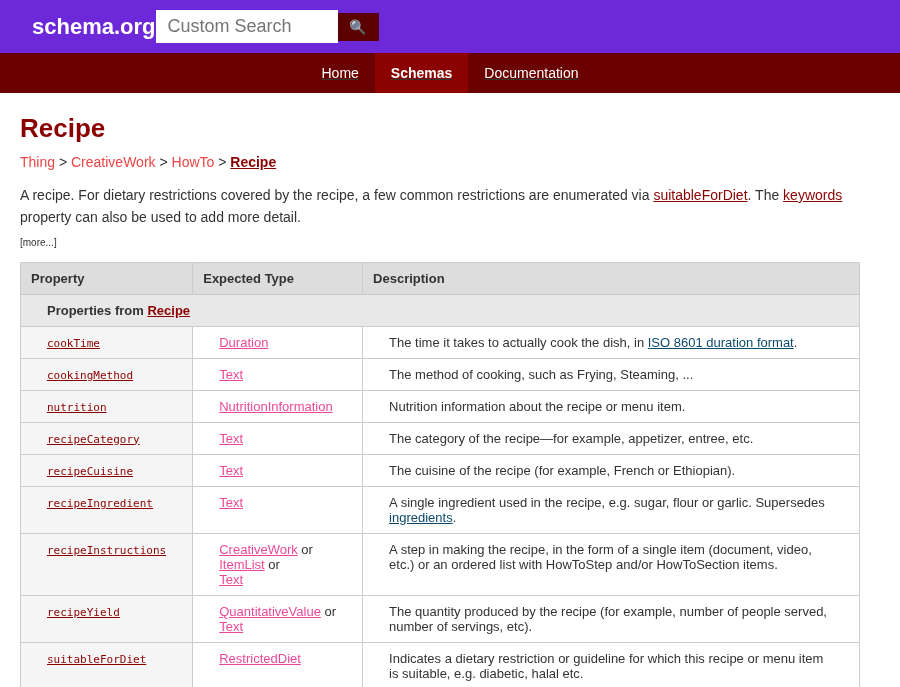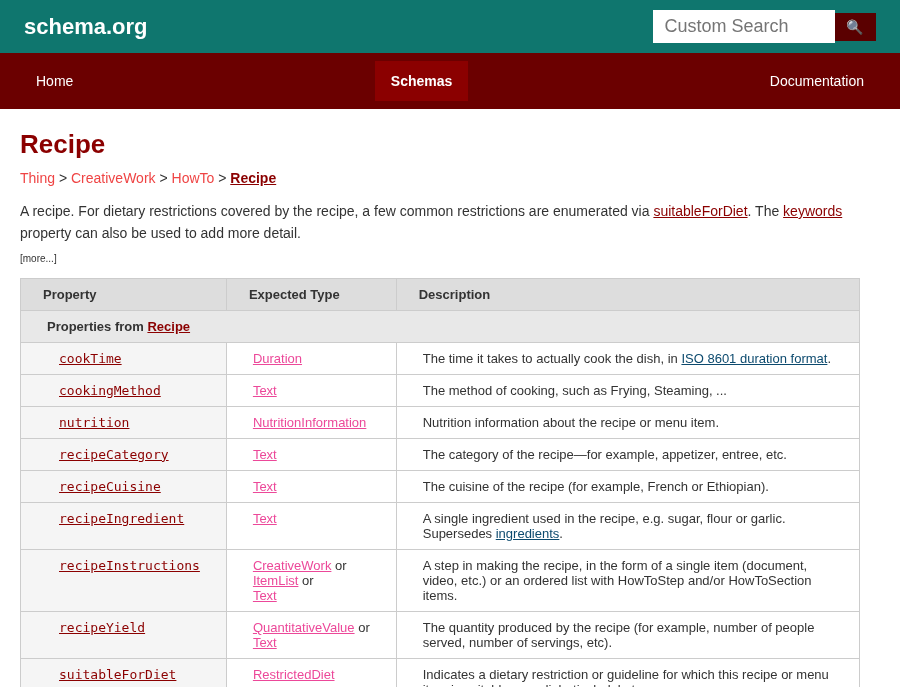--- a/index.html
+++ b/index.html
@@ -1,24 +1,23 @@
 <!DOCTYPE html>
 <html><head>
   <meta charset="utf-8">
   <style>
     * { margin: 0; padding: 0; box-sizing: border-box; }
     body { font-family: Arial, sans-serif; font-size: 14px; color: #333; background: #fff; }
 
     
     #header {
-      background-color: #0f766e;
-      padding: 10px 24px;
+      background-color: #6d28d9;
+      padding: 10px 32px;
       display: flex;
       align-items: center;
-      justify-content: space-between;
     }
     #logo {
       color: #fff;
       font-size: 22px;
       font-weight: bold;
       text-decoration: none;
     }
     #search-area {
       display: flex;
       align-items: center;
@@ -38,22 +37,23 @@
       padding: 6px 12px;
       cursor: pointer;
       color: #fff;
       font-size: 14px;
     }
 
     
     #nav {
       background-color: #6b0000;
       display: flex;
-      justify-content: space-between;
-      padding: 8px 20px;
+      justify-content: center;
+      padding: 0 20px;
+      text-decoration: underline;
     }
     .nav-item {
       color: #fff;
       padding: 12px 16px;
       cursor: pointer;
       font-size: 14px;
       text-decoration: none;
       display: inline-block;
     }
     .nav-item.active { background: #8b0000; font-weight: bold; }
@@ -108,21 +108,21 @@
 
     
     #schema-table {
       width: 100%;
       border-collapse: collapse;
       border: 1px solid #ccc;
       font-size: 13px;
     }
     #schema-table th {
       background: #ddd;
-      padding: 8px 22px;
+      padding: 8px 10px;
       text-align: left;
       font-weight: bold;
       border: 1px solid #ccc;
       color: #333;
     }
     #schema-table td {
       padding: 8px 26px;
       border: 1px solid #ccc;
       vertical-align: top;
     }
@@ -138,22 +138,21 @@
       color: #8b0000;
       text-decoration: underline;
     }
     .prop-name {
       background: #f5f5f5;
     }
     .prop-name a {
       color: #8b0000;
       text-decoration: underline;
       font-family: monospace;
-      font-size: 13px;
-      margin-left: 12px;
+      font-size: 11px;
     }
     .type-cell a {
       color: #ec4899;
       text-decoration: underline;
     }
     .desc-cell a {
       color: #0c4a6e;
       text-decoration: underline;
     }
     .type-cell {

